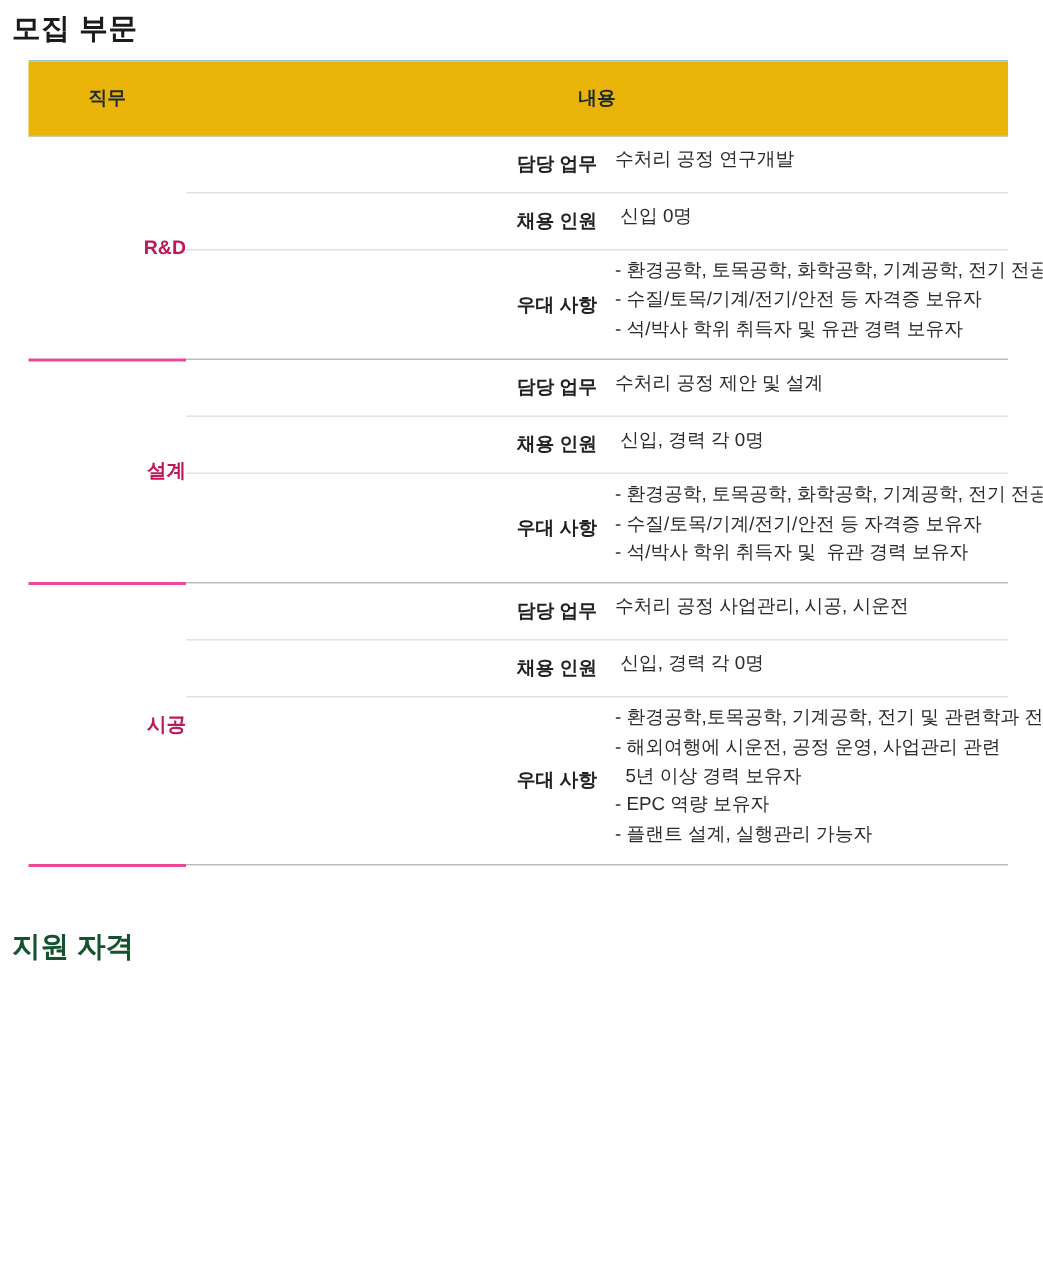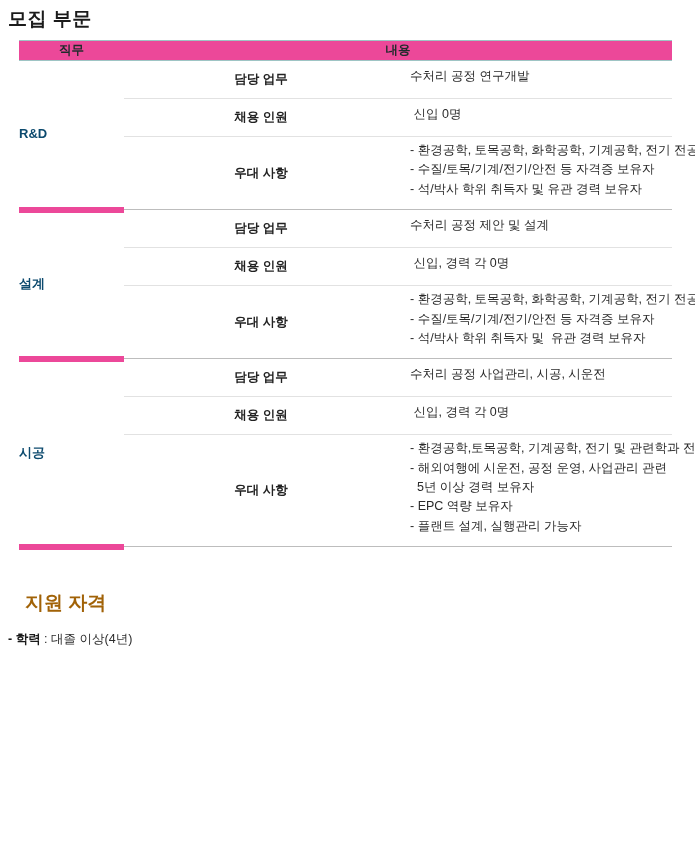--- a/index.html
+++ b/index.html
@@ -29,49 +29,49 @@
     padding: 6px 0 8px 8px;
   }
 
   .recruit-table {
     width: 653px;
     margin: 0 auto;
     border-collapse: collapse;
     table-layout: fixed;
   }
   .recruit-table th {
-    background: #ec4899;
+    background: #eab308;
     font-size: 12.5px;
     font-weight: 700;
     color: #1e2b2b;
-    padding: 1px 0;
+    padding: 16px 0;
     border-top: 1px solid #9ec4c4;
     border-bottom: 1px solid #9ec4c4;
     text-align: center;
   }
   .th-job { width: 105px; }
   .th-content { width: 548px; }
 
   .recruit-table td {
     font-size: 12.5px;
     vertical-align: middle;
     border-bottom: 1px solid #e2e2e2;
     padding: 0;
   }
   td.job-cell {
-    text-align: left;
+    text-align: right;
     font-weight: 700;
     font-size: 13px;
-    color: #0c4a6e;
-    border-bottom: 6px solid #ec4899;
+    color: #be185d;
+    border-bottom: 2px solid #ec4899;
     border-right: none;
   }
   td.label-cell {
     width: 88px;
-    text-align: center;
+    text-align: right;
     font-weight: 700;
     font-size: 12.5px;
     color: #222;
     padding: 10px 0;
   }
   td.value-cell {
     padding: 4px 0 10px 12px;
     color: #2a2a2a;
     font-size: 12.5px;
     line-height: 1.55;
@@ -84,22 +84,22 @@
     white-space: pre;
   }
 
   .sep-gap {
     height: 40px;
   }
 
   .qual-title {
     font-size: 19px;
     font-weight: 700;
-    color: #a16207;
-    padding: 0 0 10px 25px;
+    color: #14532d;
+    padding: 0 0 10px 8px;
   }
   .qual-list {
     padding: 0 0 0 8px;
   }
   .qual-item {
     font-size: 12.5px;
     color: #2b2b2b;
     line-height: 1.45;
     padding: 4px 0;
   }
@@ -193,18 +193,15 @@
       </tr>
 
     </tbody>
   </table>
 
   <div class="sep-gap"></div>
 
   <div class="qual-title">지원 자격</div>
 
   <div class="qual-list">
-    <div class="qual-item">
-      <b>- 학력</b><span> : 대졸 이상(4년)</span>
-    </div>
   </div>
 
 </div>
 
 </body></html>

